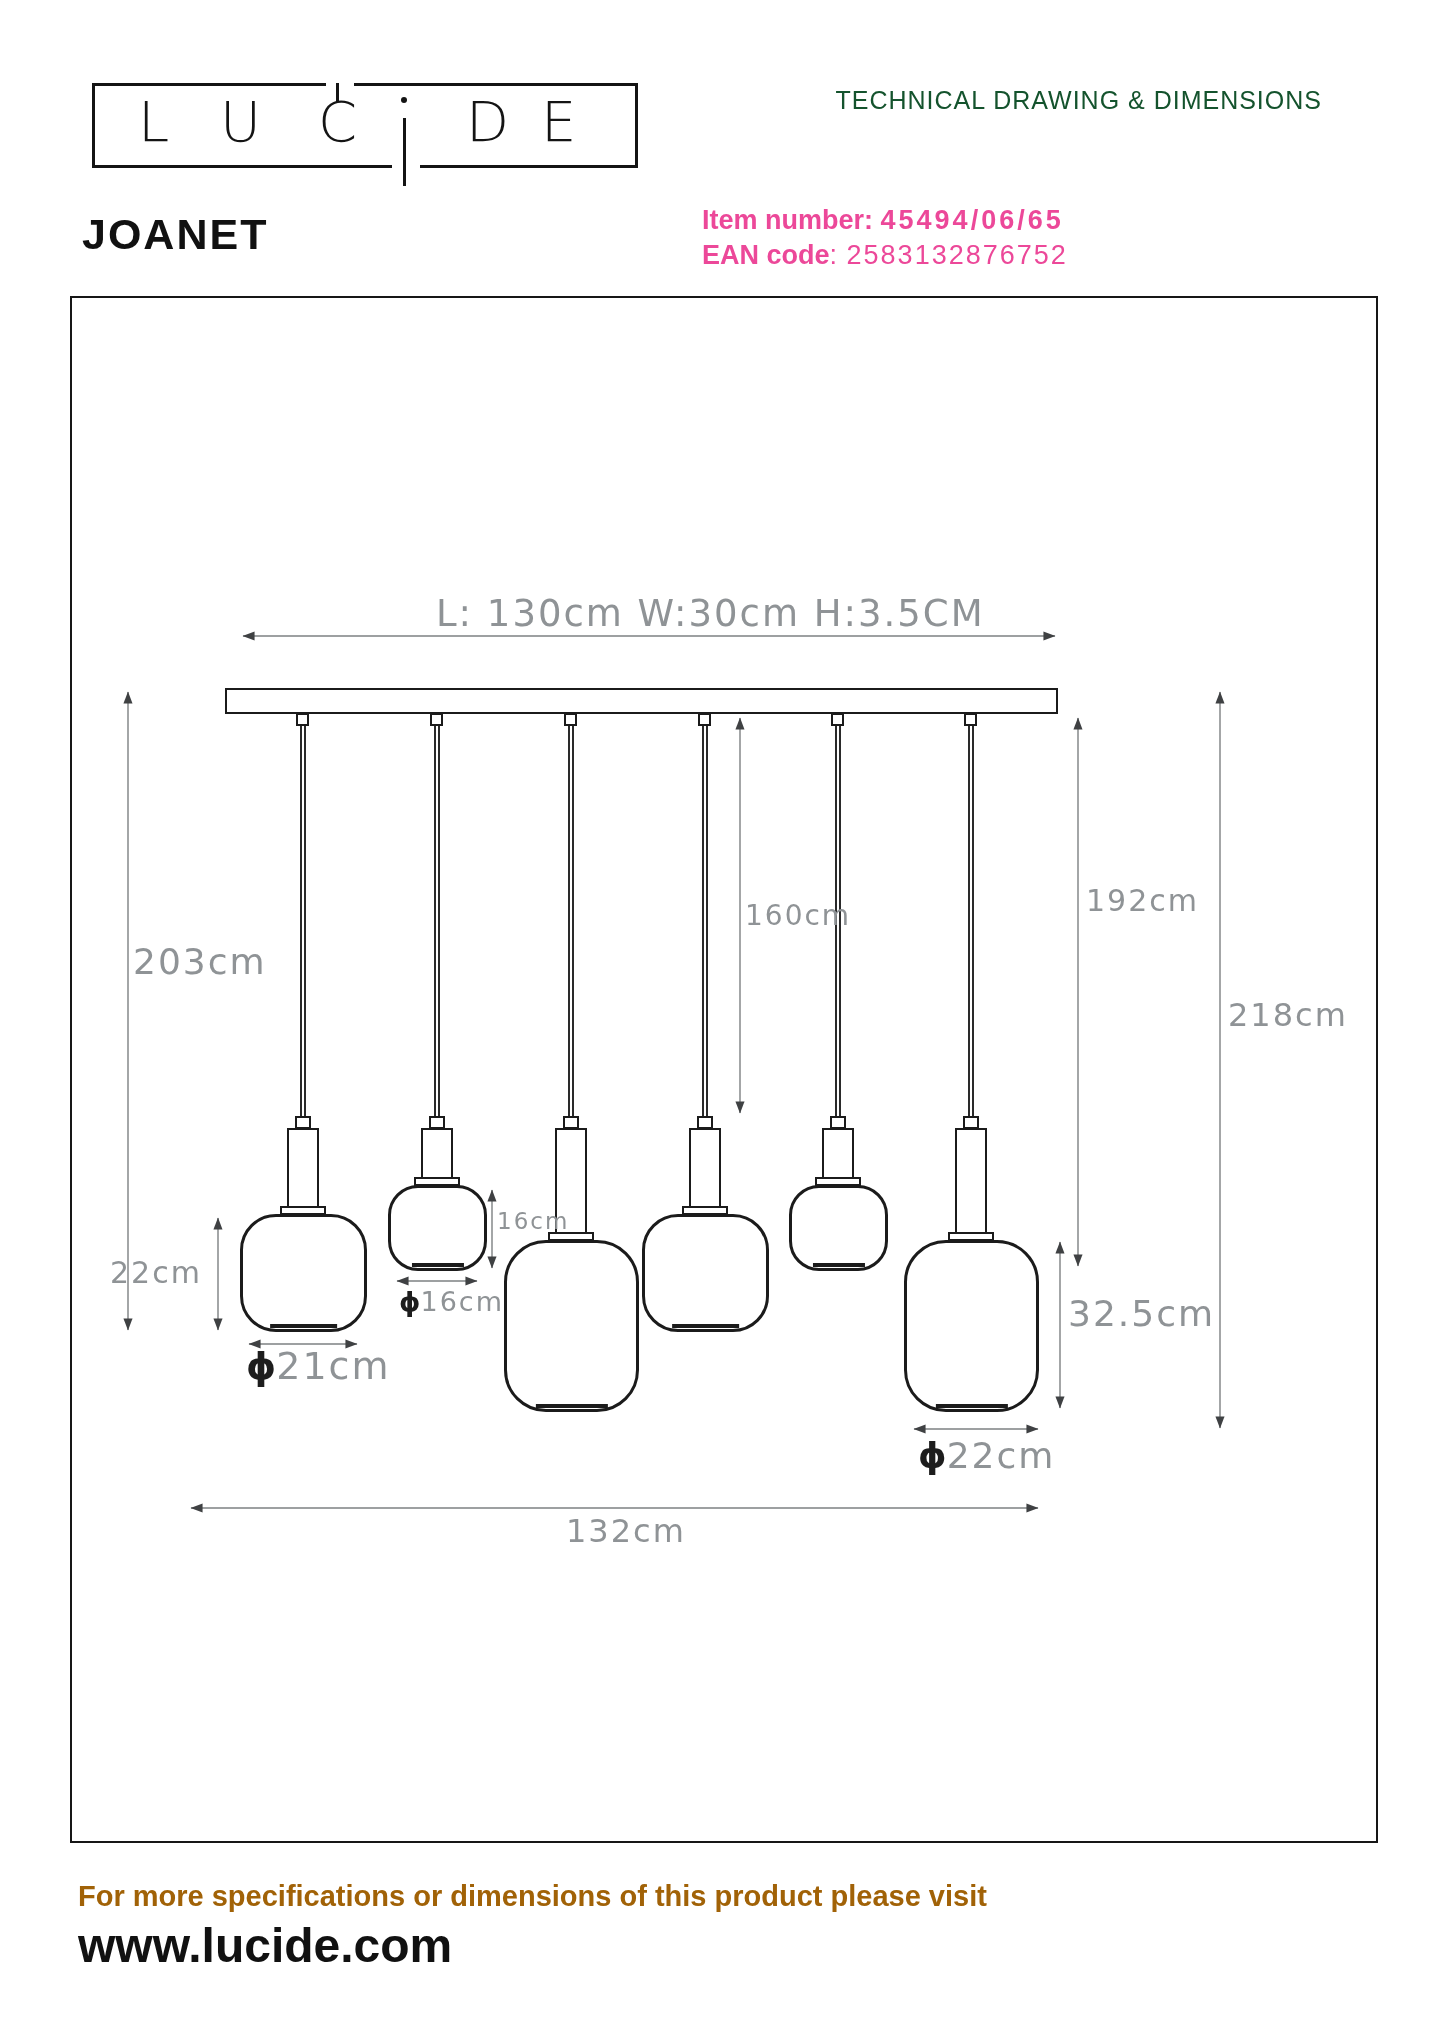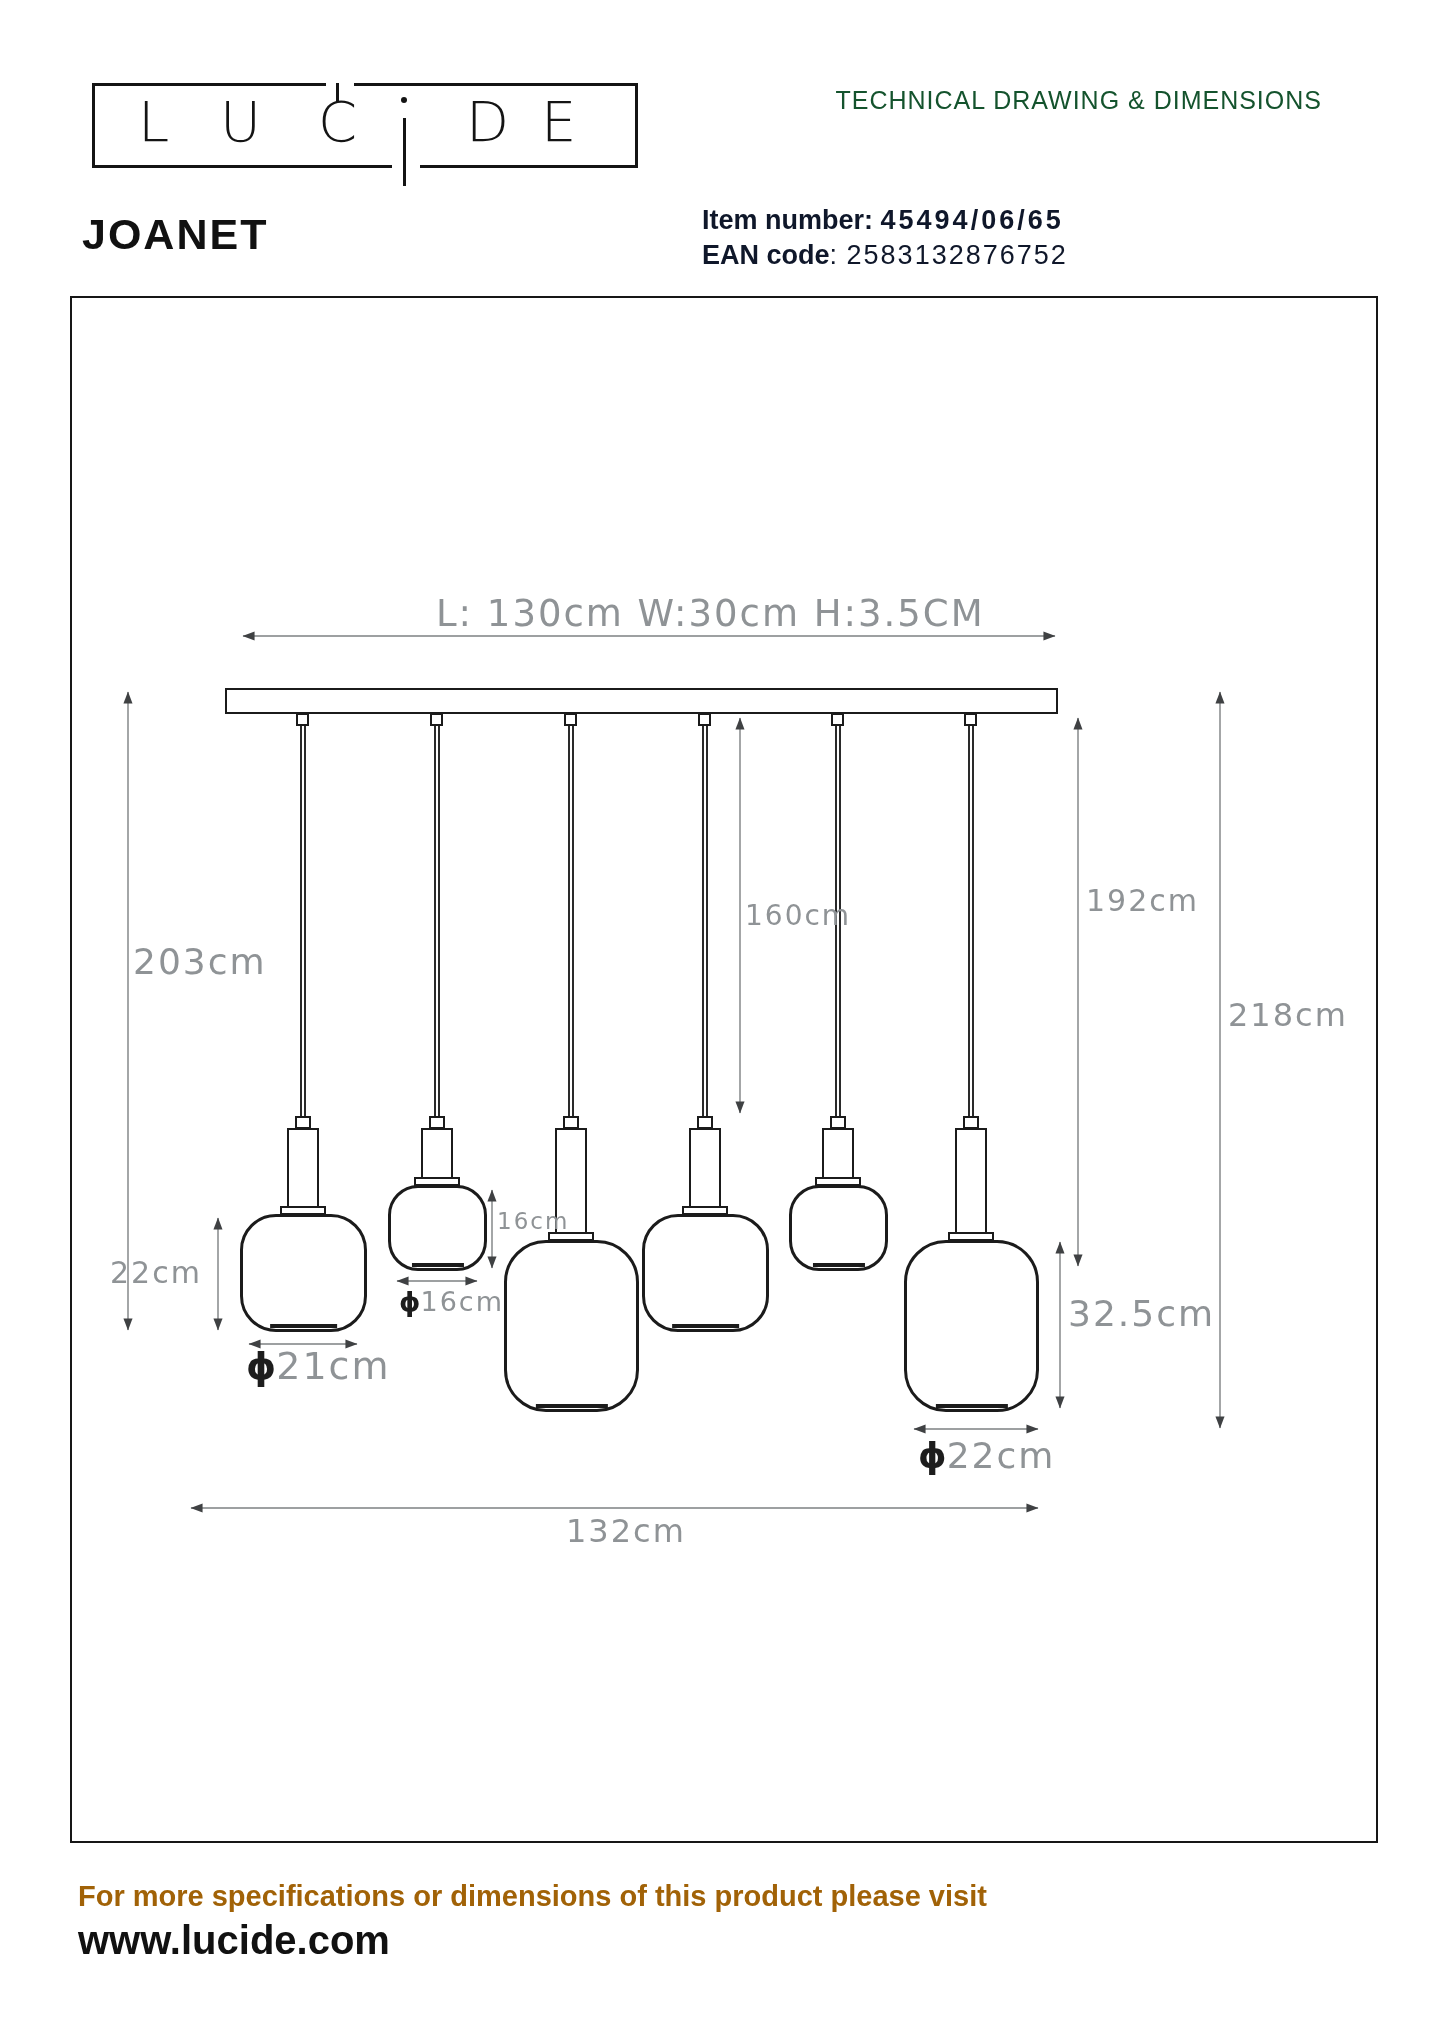--- a/index.html
+++ b/index.html
@@ -12,21 +12,21 @@
   
   .logo-box { border:3px solid #141414; background:#fff; }
   .logo-letter {
     font-family:"DejaVu Sans", sans-serif; font-weight:300; color:#141414;
     font-size:56px; line-height:1; white-space:nowrap;
   }
   .logo-gap { background:#ffffff; }
   .logo-stroke { background:#141414; }
   .doc-title { font-size:25px; letter-spacing:1px; color:#14532d; white-space:nowrap; }
   .product-name { font-size:43px; font-weight:bold; letter-spacing:2px; color:#111; white-space:nowrap; }
-  .meta-line { font-size:27px; color:#0f172a; white-space:nowrap; }
+  .meta-line { font-size:27px; color:#ec4899; white-space:nowrap; }
   .meta-label { font-weight:bold; }
   .meta-value-bold { font-weight:bold; letter-spacing:3px; }
   .meta-value { font-weight:normal; letter-spacing:2px; }
   
   .frame { border:2px solid #161616; background:#fff; }
   
   .bar   { border:2px solid #1b1b1b; background:#fff; }
   .conn  { border:2px solid #1b1b1b; background:#fff; }
   .cord  { border-left:2px solid #2a2a2a; border-right:2px solid #2a2a2a; background:#fff; }
   .cap   { border:2px solid #1b1b1b; background:#fff; }
@@ -38,21 +38,21 @@
     bottom:1px; height:4px; width:56%; background:#1b1b1b;
   }
   
   .dim-label {
     font-family:"DejaVu Sans", sans-serif; color:#8f9396;
     letter-spacing:2px; white-space:nowrap; line-height:1.1;
   }
   .phi { color:#1d1d1d; font-weight:bold; letter-spacing:0; }
   
   .footer-note { font-size:29px; font-weight:bold; color:#a16207; white-space:nowrap; }
-  .footer-site { font-size:40px; font-weight:bold; color:#111; white-space:nowrap; }
+  .footer-site { font-size:48px; font-weight:bold; color:#111; white-space:nowrap; }
   svg .dimline { stroke:#7d8082; stroke-width:1.4; }
 </style>
 </head>
 <body>
 
 <div id="page">
 
   <div class="abs logo-box" style="left:92px; top:83px; width:546px; height:85px;"></div>
 
   <div class="abs logo-gap" style="left:326px; top:80px; width:28px; height:9px;"></div>

